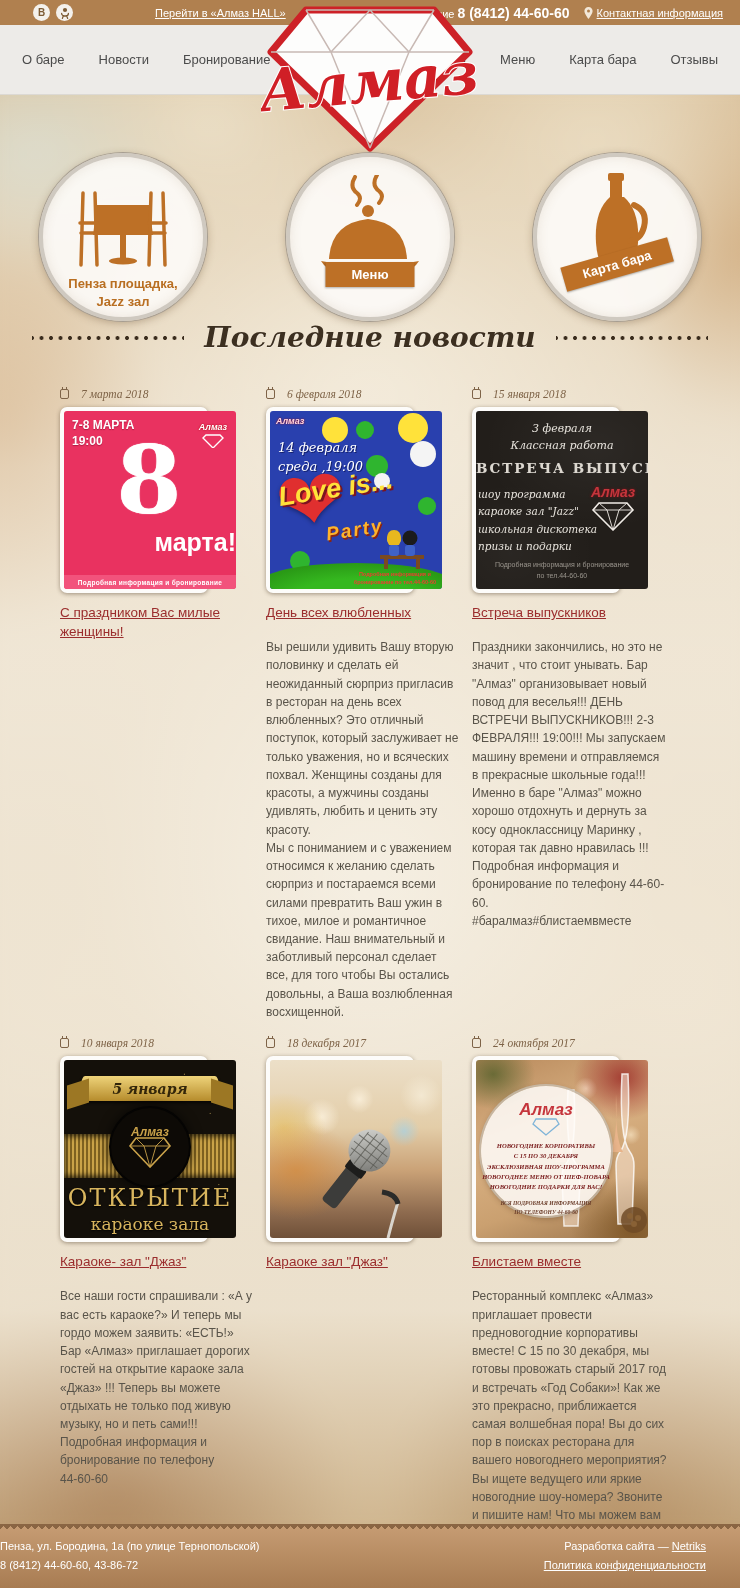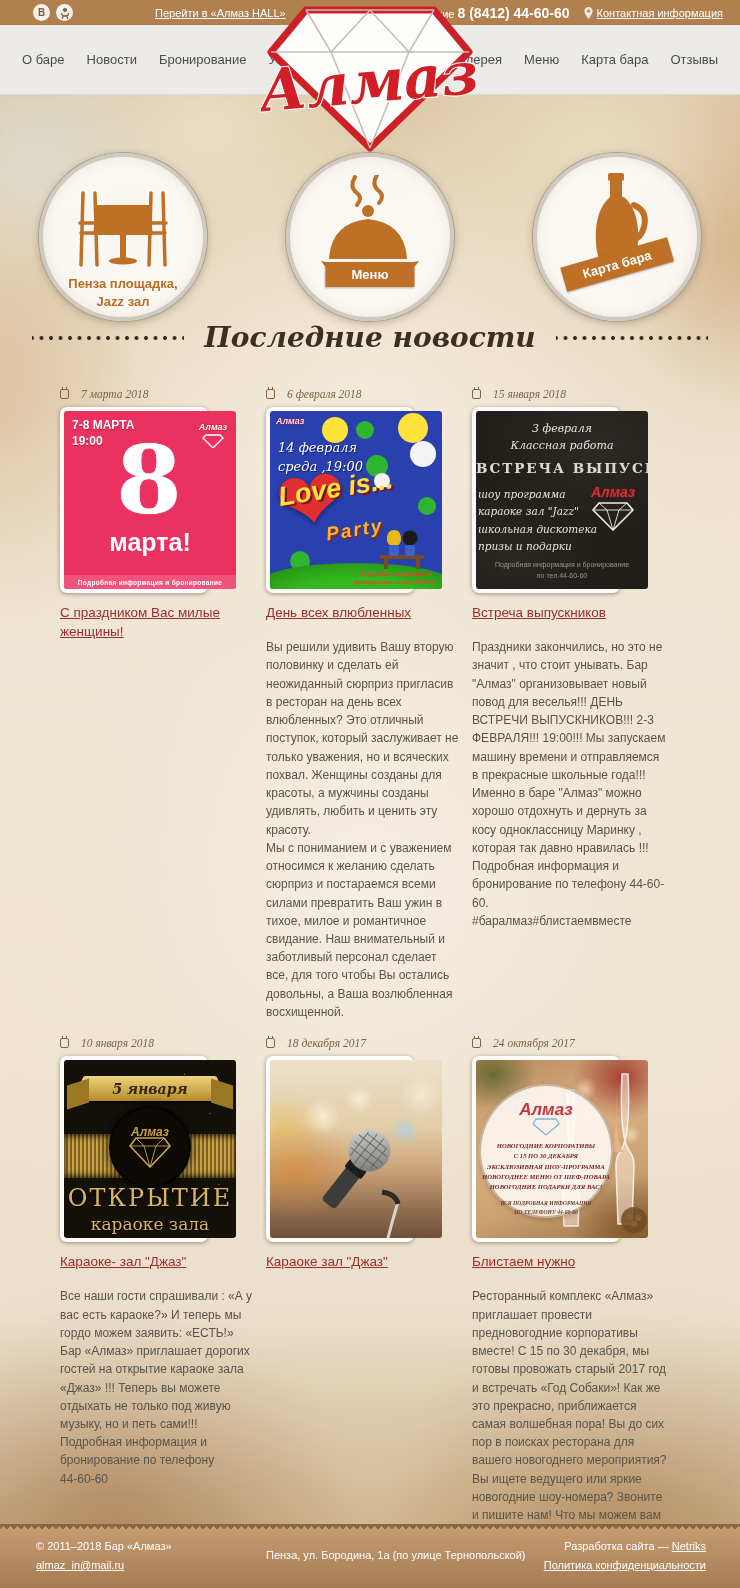--- a/index.html
+++ b/index.html
@@ -13,21 +13,21 @@
   .topbar a, .toplink { color:#fff; text-decoration:underline; cursor:pointer; }
   .hall-link { margin-left:82px; }
   .top-spacer { flex:1; }
   .booking { font-size:11px; margin-right:14px; white-space:nowrap; }
   .booking b { font-size:14px; }
   .pin { width:9px; height:12px; margin-right:4px; display:inline-block; }
   .contact-wrap { display:flex; align-items:center; margin-right:17px; }
 
   
   .nav { height:70px; background:#edebe8; border-bottom:1px solid #dcd9d4; display:flex; align-items:center; justify-content:space-between; padding:0 22px; position:relative; z-index:10; }
-  .nav-group { display:flex; gap:22px; font-size:13px; color:#4b4b4b; }
+  .nav-group { display:flex; gap:34px; font-size:13px; color:#4b4b4b; }
   .nav-item { cursor:pointer; white-space:nowrap; }
   .nav-gap { width:230px; }
 
   
   .logo { position:absolute; left:261px; top:0; width:218px; height:152px; z-index:30; }
 
   
   .content-bg { position:relative; height:1429px; overflow:hidden; background:#cbb28d; }
   .content-bg::before { content:""; position:absolute; inset:-30px; filter:blur(16px);
     background:
@@ -77,21 +77,21 @@
   .card-title { margin-top:10px; }
   .card-title a { color:#9b2d2d; font-size:13.5px; line-height:1.35; text-decoration:underline; cursor:pointer; }
   .card-text { margin-top:16px; color:#59544a; font-size:12px; line-height:1.52; white-space:pre-line; }
 
   
   .p1 { background:#e93260; color:#fff; }
   .p1-topleft { position:absolute; top:7px; left:8px; font-weight:bold; font-size:12px; line-height:1.3; text-shadow:0 1px 1px rgba(120,0,40,0.5); }
   .p1-logo { position:absolute; top:5px; right:6px; width:34px; text-align:center; }
   .p1-logo .mini-brand { font-style:italic; font-weight:bold; font-size:9px; color:#fff; text-shadow:0 0 2px #a00; }
   .p1-big { position:absolute; top:14px; left:0; right:0; text-align:center; font-size:94px; font-weight:bold; font-family:"DejaVu Serif", serif; text-shadow:0 0 1px #fff; letter-spacing:2px; }
-  .p1-word { position:absolute; bottom:32px; left:0; right:0; text-align:center; font-size:25px; font-weight:bold; }
+  .p1-word { position:absolute; bottom:32px; left:0; right:0; text-align:right; font-size:25px; font-weight:bold; }
   .p1-note { position:absolute; bottom:0; left:0; right:0; height:14px; background:#f2537c; font-size:6.5px; font-weight:bold; display:flex; align-items:center; justify-content:center; letter-spacing:0.3px; }
 
   
   .p2 { background:#2940ae; }
   .p2 .dot { position:absolute; border-radius:50%; }
   .p2-date { position:absolute; top:28px; left:8px; color:#fff; font-style:italic; font-family:"DejaVu Serif", serif; font-size:13px; line-height:1.45; text-shadow:1px 1px 0 #14206b; }
   .p2-logo { position:absolute; top:5px; left:6px; font-style:italic; font-weight:bold; font-size:9px; color:#ffd7e2; text-shadow:0 0 2px #a00; }
   .p2-heart { position:absolute; top:48px; left:6px; font-size:84px; color:#e02f2f; transform:rotate(-8deg); line-height:1; text-shadow:0 2px 4px rgba(0,0,20,0.4); }
   .p2-loveis { position:absolute; top:62px; left:8px; font-size:27px; font-weight:bold; font-style:italic; color:#ffe23a; transform:rotate(-9deg); text-shadow:2px 2px 0 #7c1420; white-space:nowrap; }
   .p2-party { position:absolute; top:108px; left:56px; font-size:19px; font-weight:bold; font-style:italic; color:#ffb32a; transform:rotate(-9deg); letter-spacing:2px; text-shadow:1px 2px 0 #8c2410; }
@@ -457,33 +457,30 @@
                 <div>С 15 ПО 30 ДЕКАБРЯ</div>
                 <div>ЭКСКЛЮЗИВНАЯ ШОУ-ПРОГРАММА</div>
                 <div>НОВОГОДНЕЕ МЕНЮ ОТ ШЕФ-ПОВАРА</div>
                 <div>НОВОГОДНИЕ ПОДАРКИ ДЛЯ ВАС!</div>
               </div>
               <div class="p6-note">ВСЯ ПОДРОБНАЯ ИНФОРМАЦИЯ
 ПО ТЕЛЕФОНУ 44-60-60</div>
             </div>
           </div>
         </div>
-        <div class="card-title"><a>Блистаем нужно</a></div>
+        <div class="card-title"><a>Блистаем вместе</a></div>
         <div class="card-text">Ресторанный комплекс «Алмаз» приглашает провести предновогодние корпоративы вместе! С 15 по 30 декабря, мы готовы провожать старый 2017 год и встречать «Год Собаки»! Как же это прекрасно, приближается самая волшебная пора! Вы до сих пор в поисках ресторана для вашего новогоднего мероприятия? Вы ищете ведущего или яркие новогодние шоу-номера? Звоните и пишите нам! Что мы можем вам предложить? Это вкусное новогоднее меню от нашего шеф-повара! Это новая, юмористическая шоу-программа от ведущего Данила Цыганова! Это веселое, а главное качественное обслуживание!</div>
       </div>
 
     </div>
   </div>
 </div>
 
 <div class="footer">
-  <div class="f-col f-left">
-    <div>© 2011–2018 Бар «Алмаз»</div>
-    <a>almaz_in@mail.ru</a>
-  </div>
   <div class="f-col f-center">
     <div>Пенза, ул. Бородина, 1а (по улице Тернопольской)</div>
+    <div>8 (8412) 44-60-60, 43-86-72</div>
   </div>
   <div class="f-col f-right">
     <div><span>Разработка сайта — </span><a>Netriks</a></div>
     <a>Политика конфиденциальности</a>
   </div>
 </div>
 
 </body></html>

